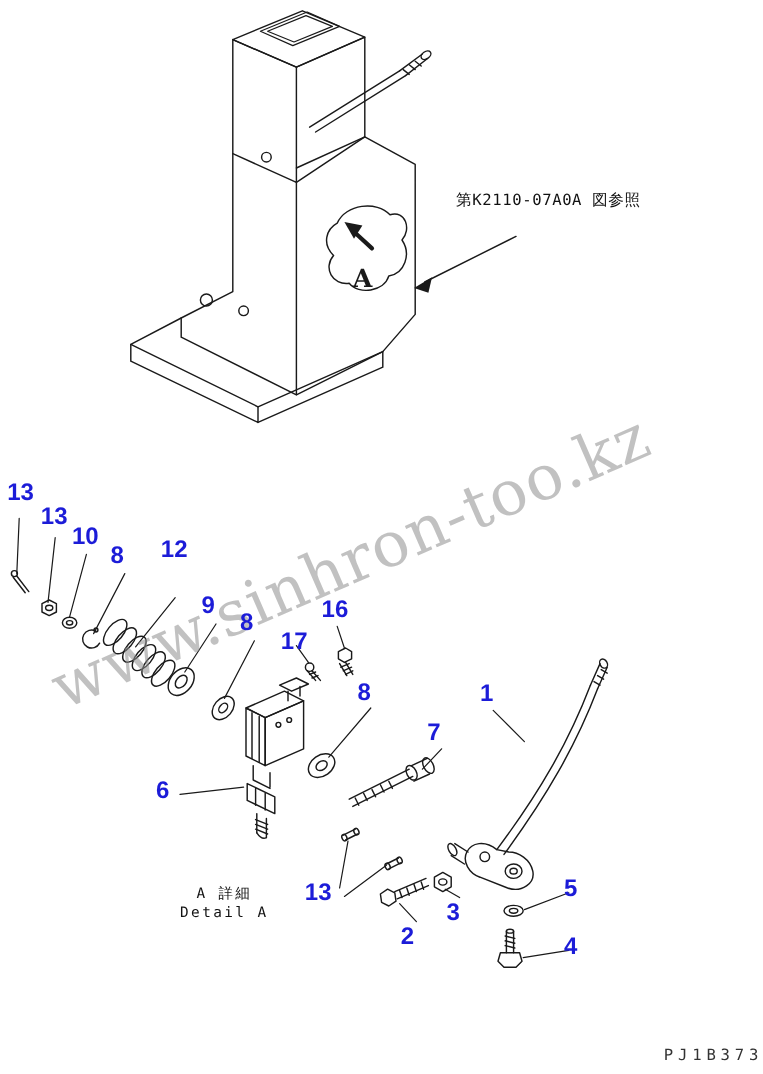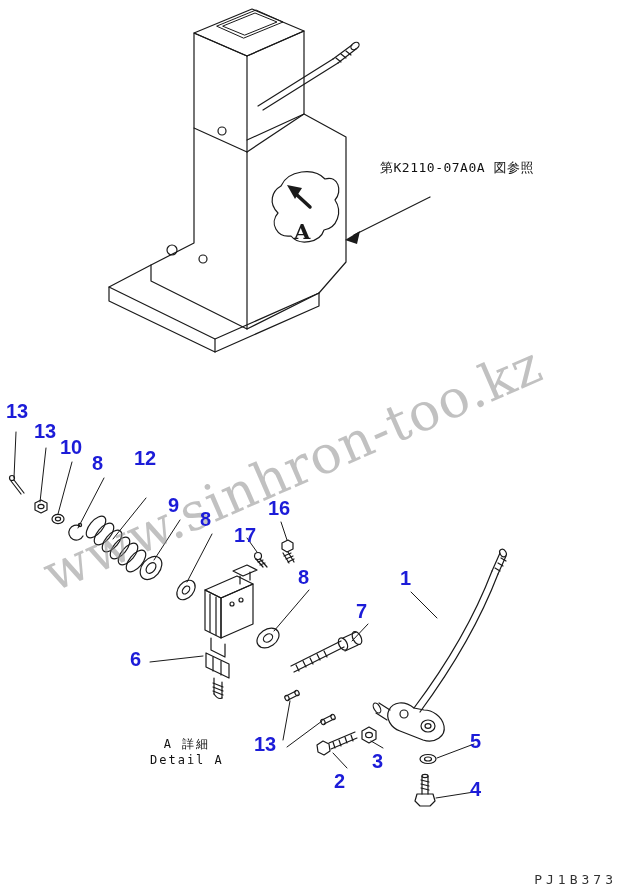--- a/index.html
+++ b/index.html
@@ -25,21 +25,21 @@
     font-size:13px; line-height:19px; letter-spacing:.5px; color:#111;
     white-space:nowrap;
   }
   .detail-note {
     position:absolute; left:150px; top:736px; z-index:3;
     font-family:"DejaVu Sans Mono", monospace;
     font-size:12px; line-height:16px; color:#111; text-align:center;
     letter-spacing:2px; white-space:nowrap;
   }
   .code {
-    position:absolute; right:19px; bottom:8px; z-index:3;
+    position:absolute; right:0; bottom:8px; z-index:3;
     font-family:"DejaVu Sans Mono", monospace;
     font-size:13px; letter-spacing:4px; color:#333;
   }
   .callout {
     position:absolute; z-index:4;
     font-family:"Liberation Sans", sans-serif;
     font-weight:bold; font-size:20px;
     color:var(--accent,#1c1cd8);
   }
 </style>

